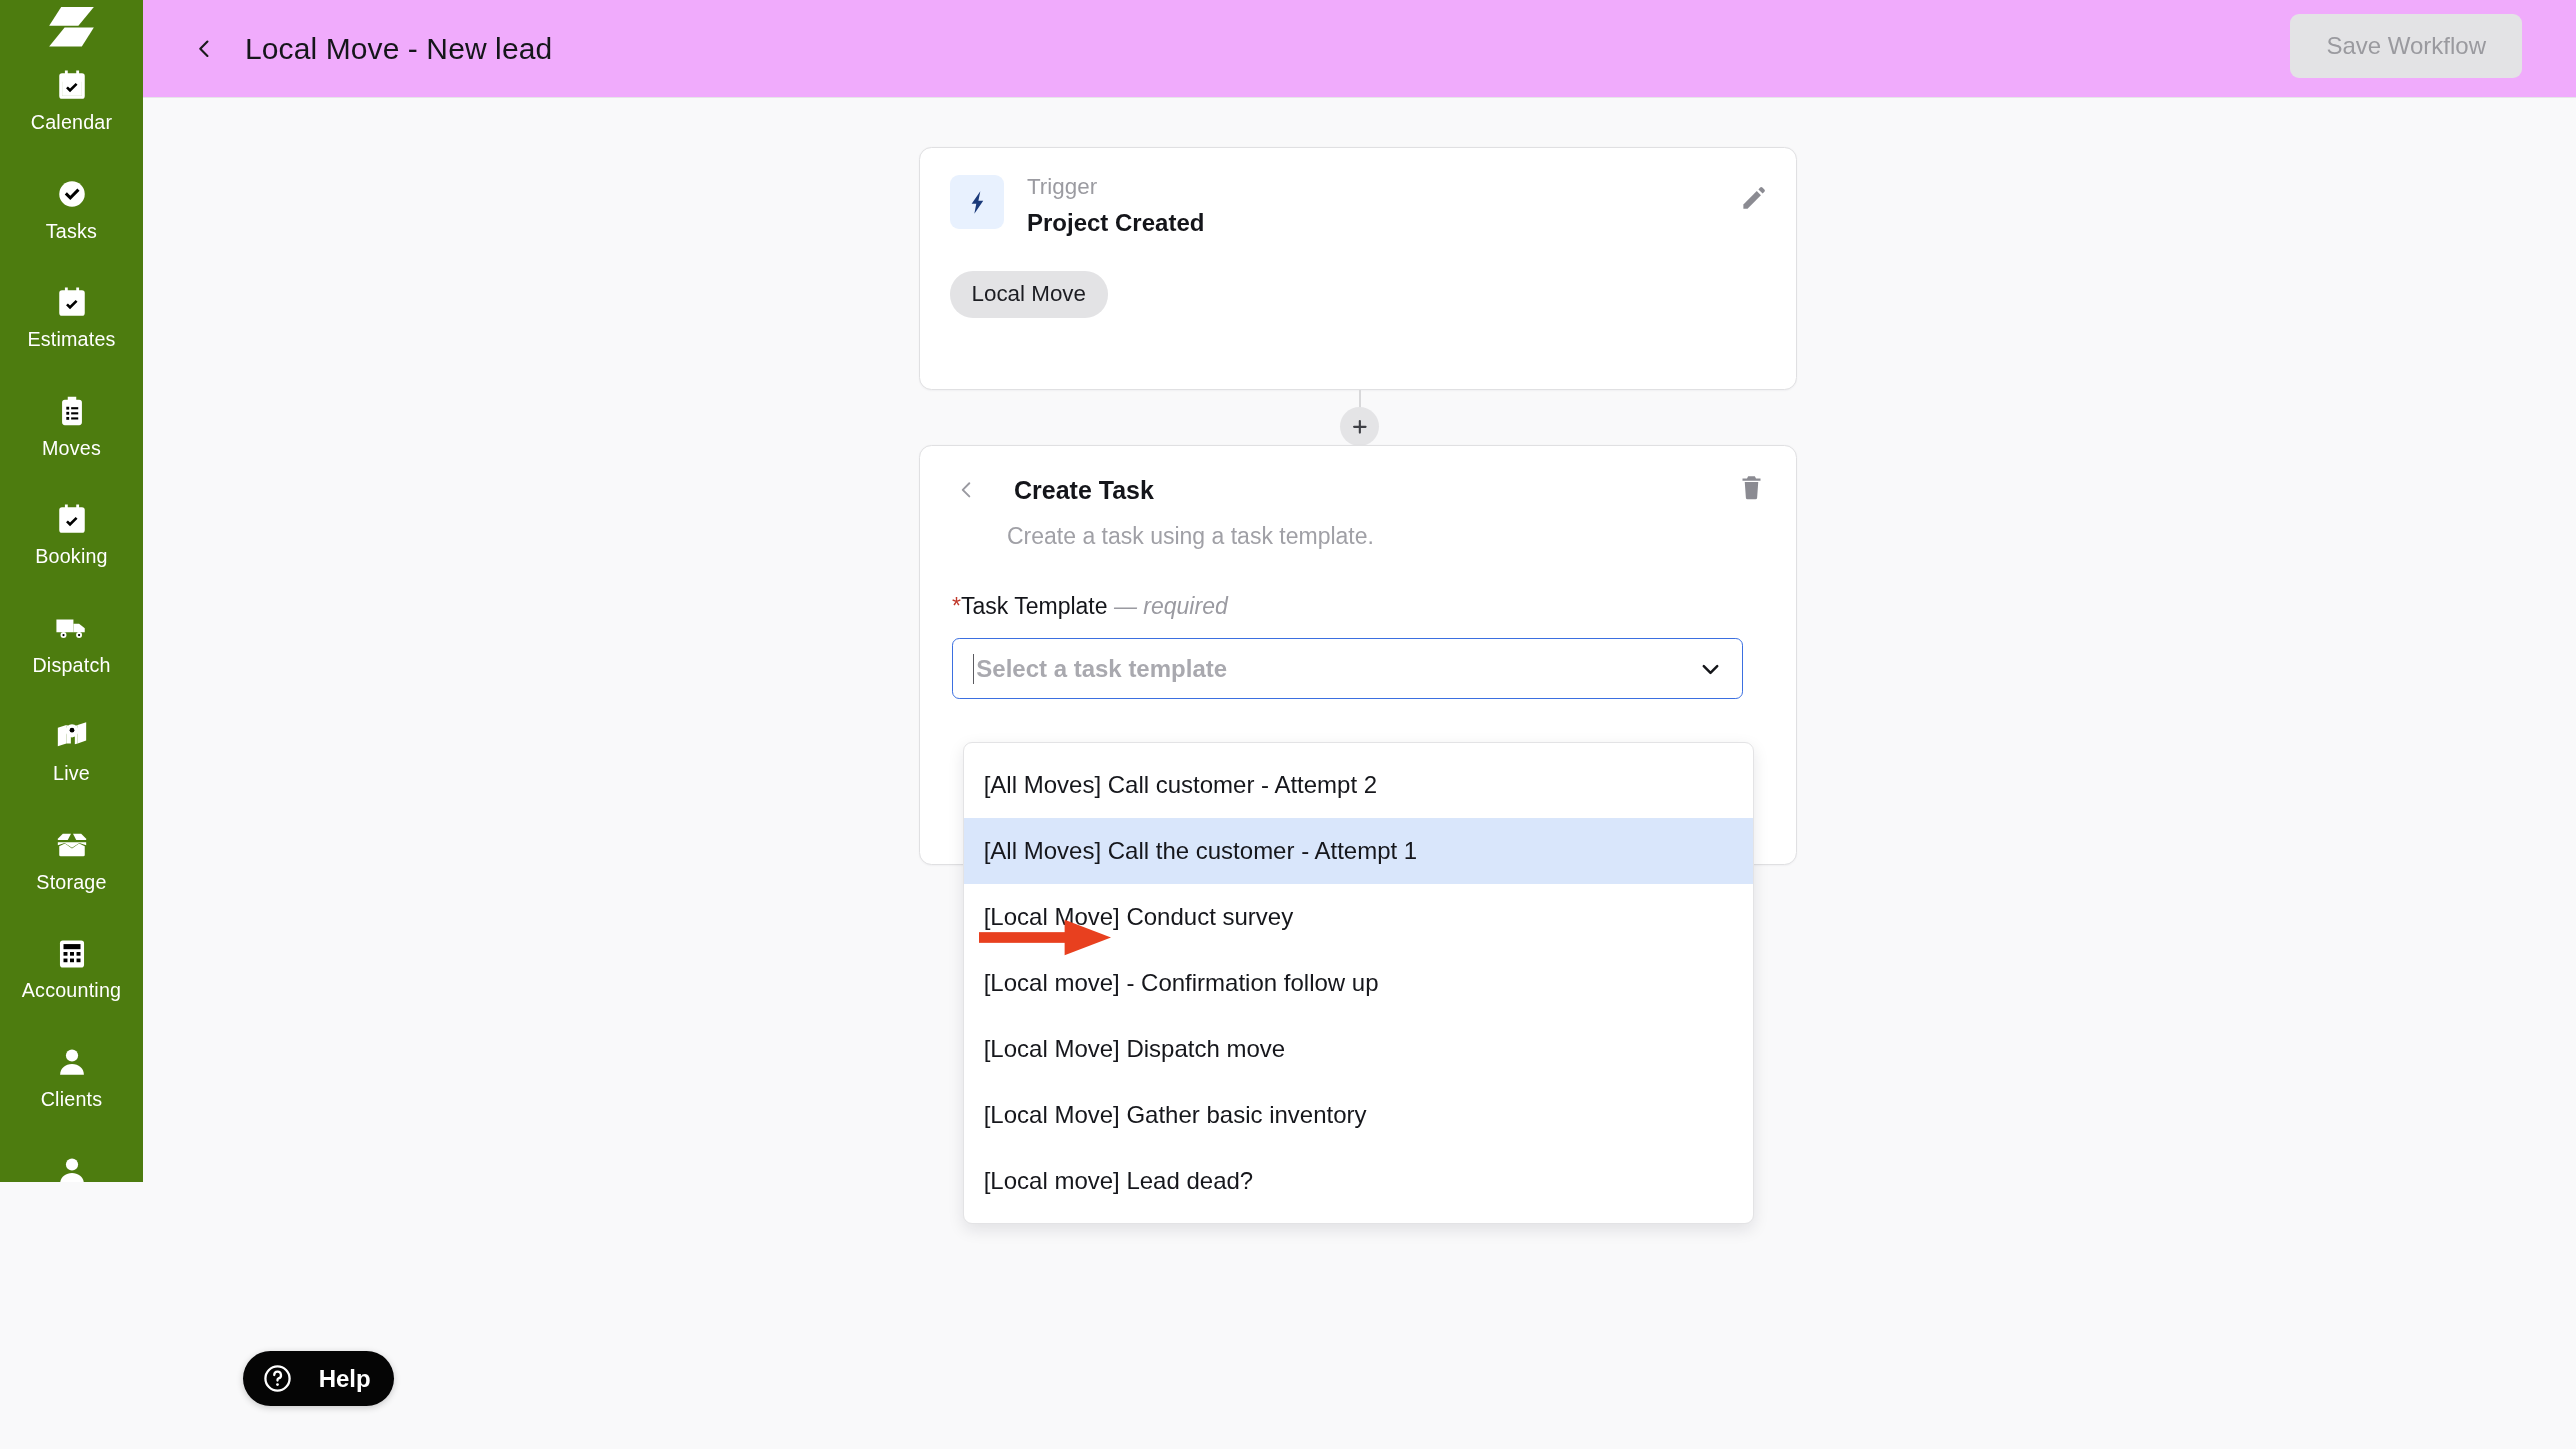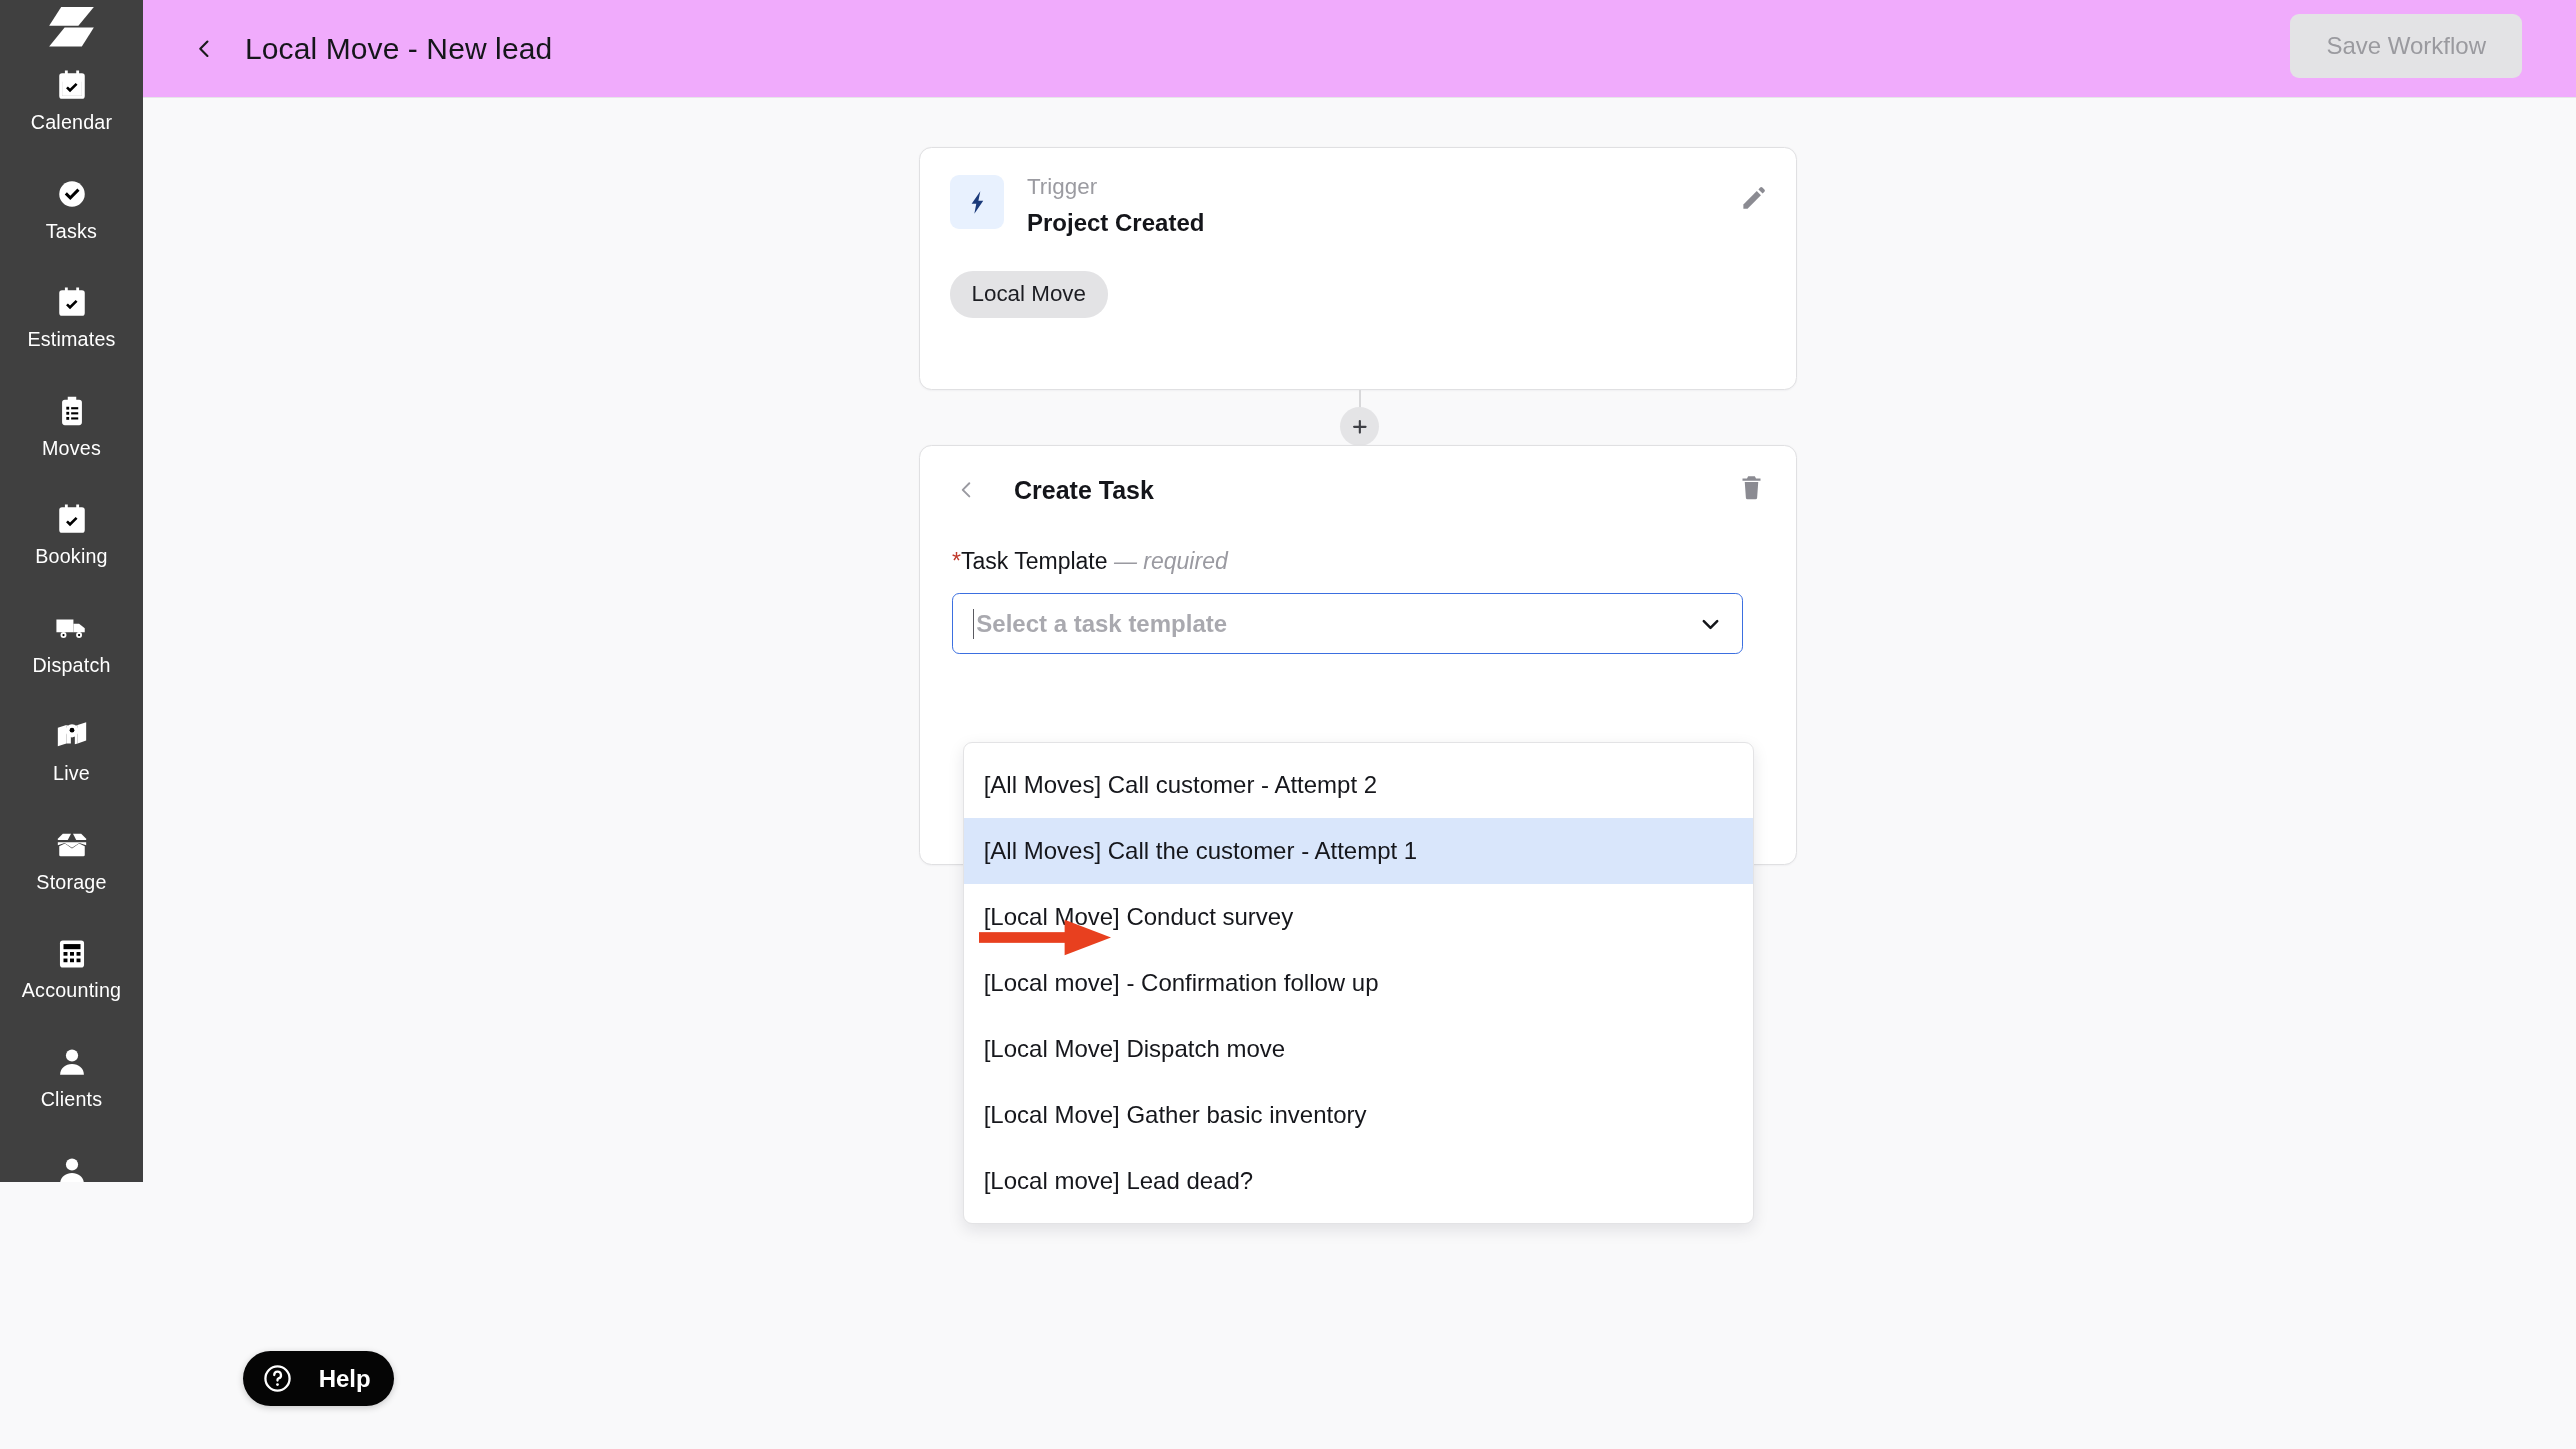--- a/index.html
+++ b/index.html
@@ -8,21 +8,21 @@
     width: 2576px; height: 1449px;
     overflow: hidden;
     font-family: "Liberation Sans", sans-serif;
     background: #f9f9fa;
   }
   #app { position: relative; width: 2576px; height: 1449px; display: flex; }
 
   
   .sidebar {
     width: 143px; height: 1182px;
-    background: #404040;
+    background: #4d7c0f;
     flex: 0 0 143px;
     display: flex; flex-direction: column; align-items: center;
     overflow: hidden;
   }
   .logo-wrap {
     height: 107px; width: 100%;
     display: flex; align-items: center; justify-content: center;
   }
   .logo-svg { width: 55px; height: 55px; display:block; }
   .nav-list { width: 100%; display: flex; flex-direction: column; align-items: center; }
@@ -445,20 +445,21 @@
               </svg>
             </span>
             <span class="task-title">Create Task</span>
           </div>
           <span class="trash-btn">
             <svg viewBox="0 0 24 24">
                 <path d="M9 2h6l1 2h4v2H4V4h4z"></path>
                 <path d="M6 7h12l-1 14a1.5 1.5 0 0 1-1.5 1.4h-7A1.5 1.5 0 0 1 7 21z"></path>
               </svg>
           </span>
+          <div class="task-sub">Create a task using a task template.</div>
 
           <div class="field-label">
             <span class="star">*</span><span>Task Template</span> <span class="req">— required</span>
           </div>
 
           <div class="select-box">
             <span class="caret-bar"></span>
             <span class="select-placeholder">Select a task template</span>
             <span class="chevron-down">
               <svg viewBox="0 0 24 24">

